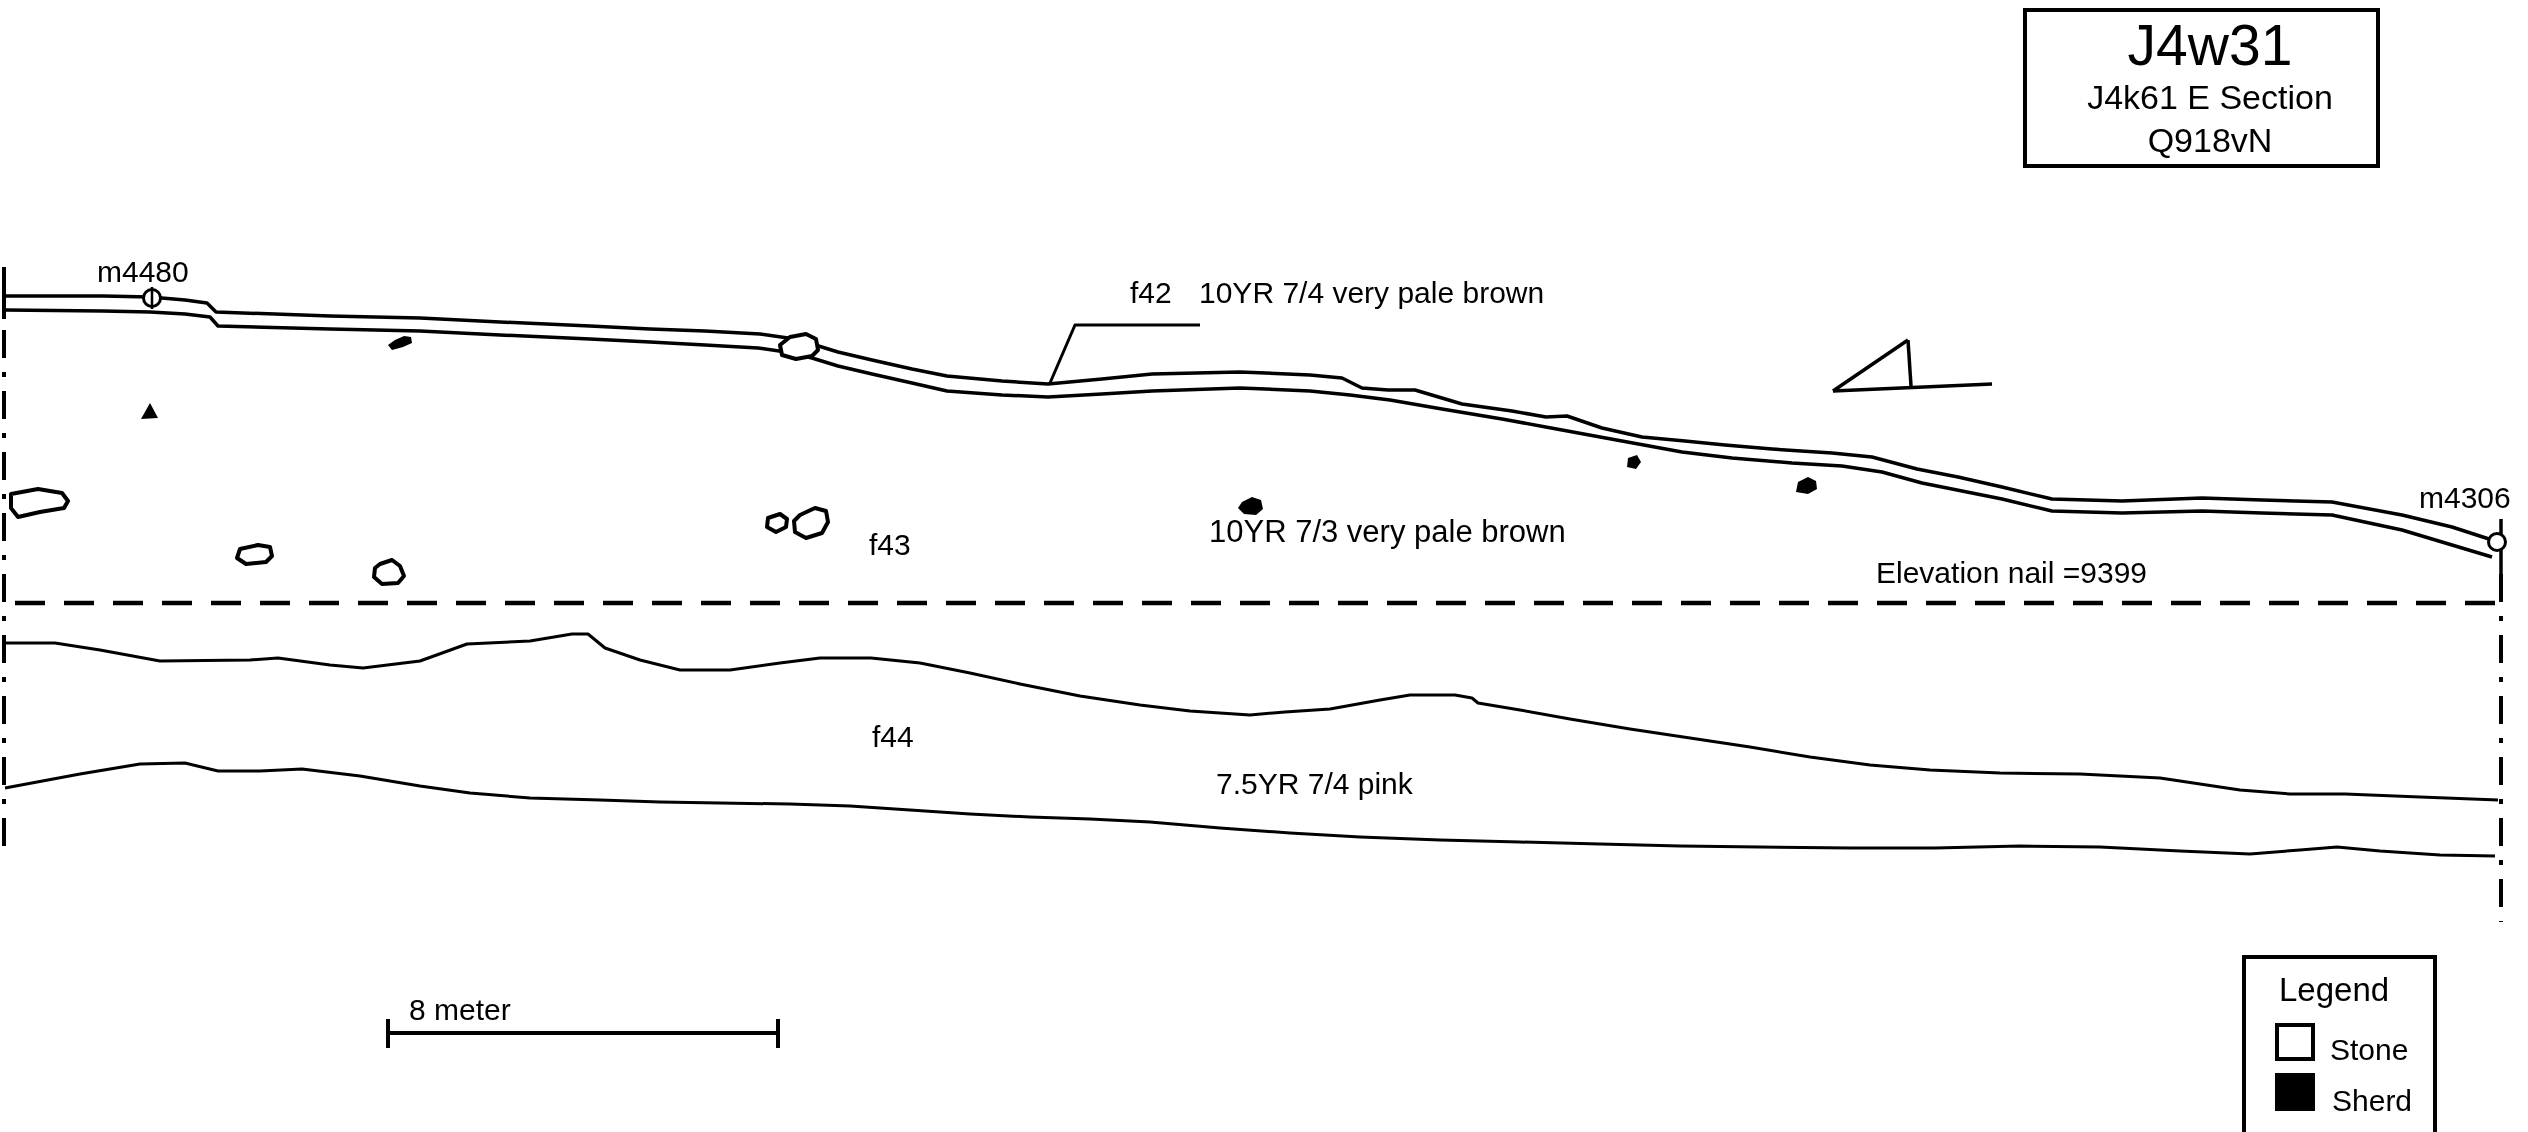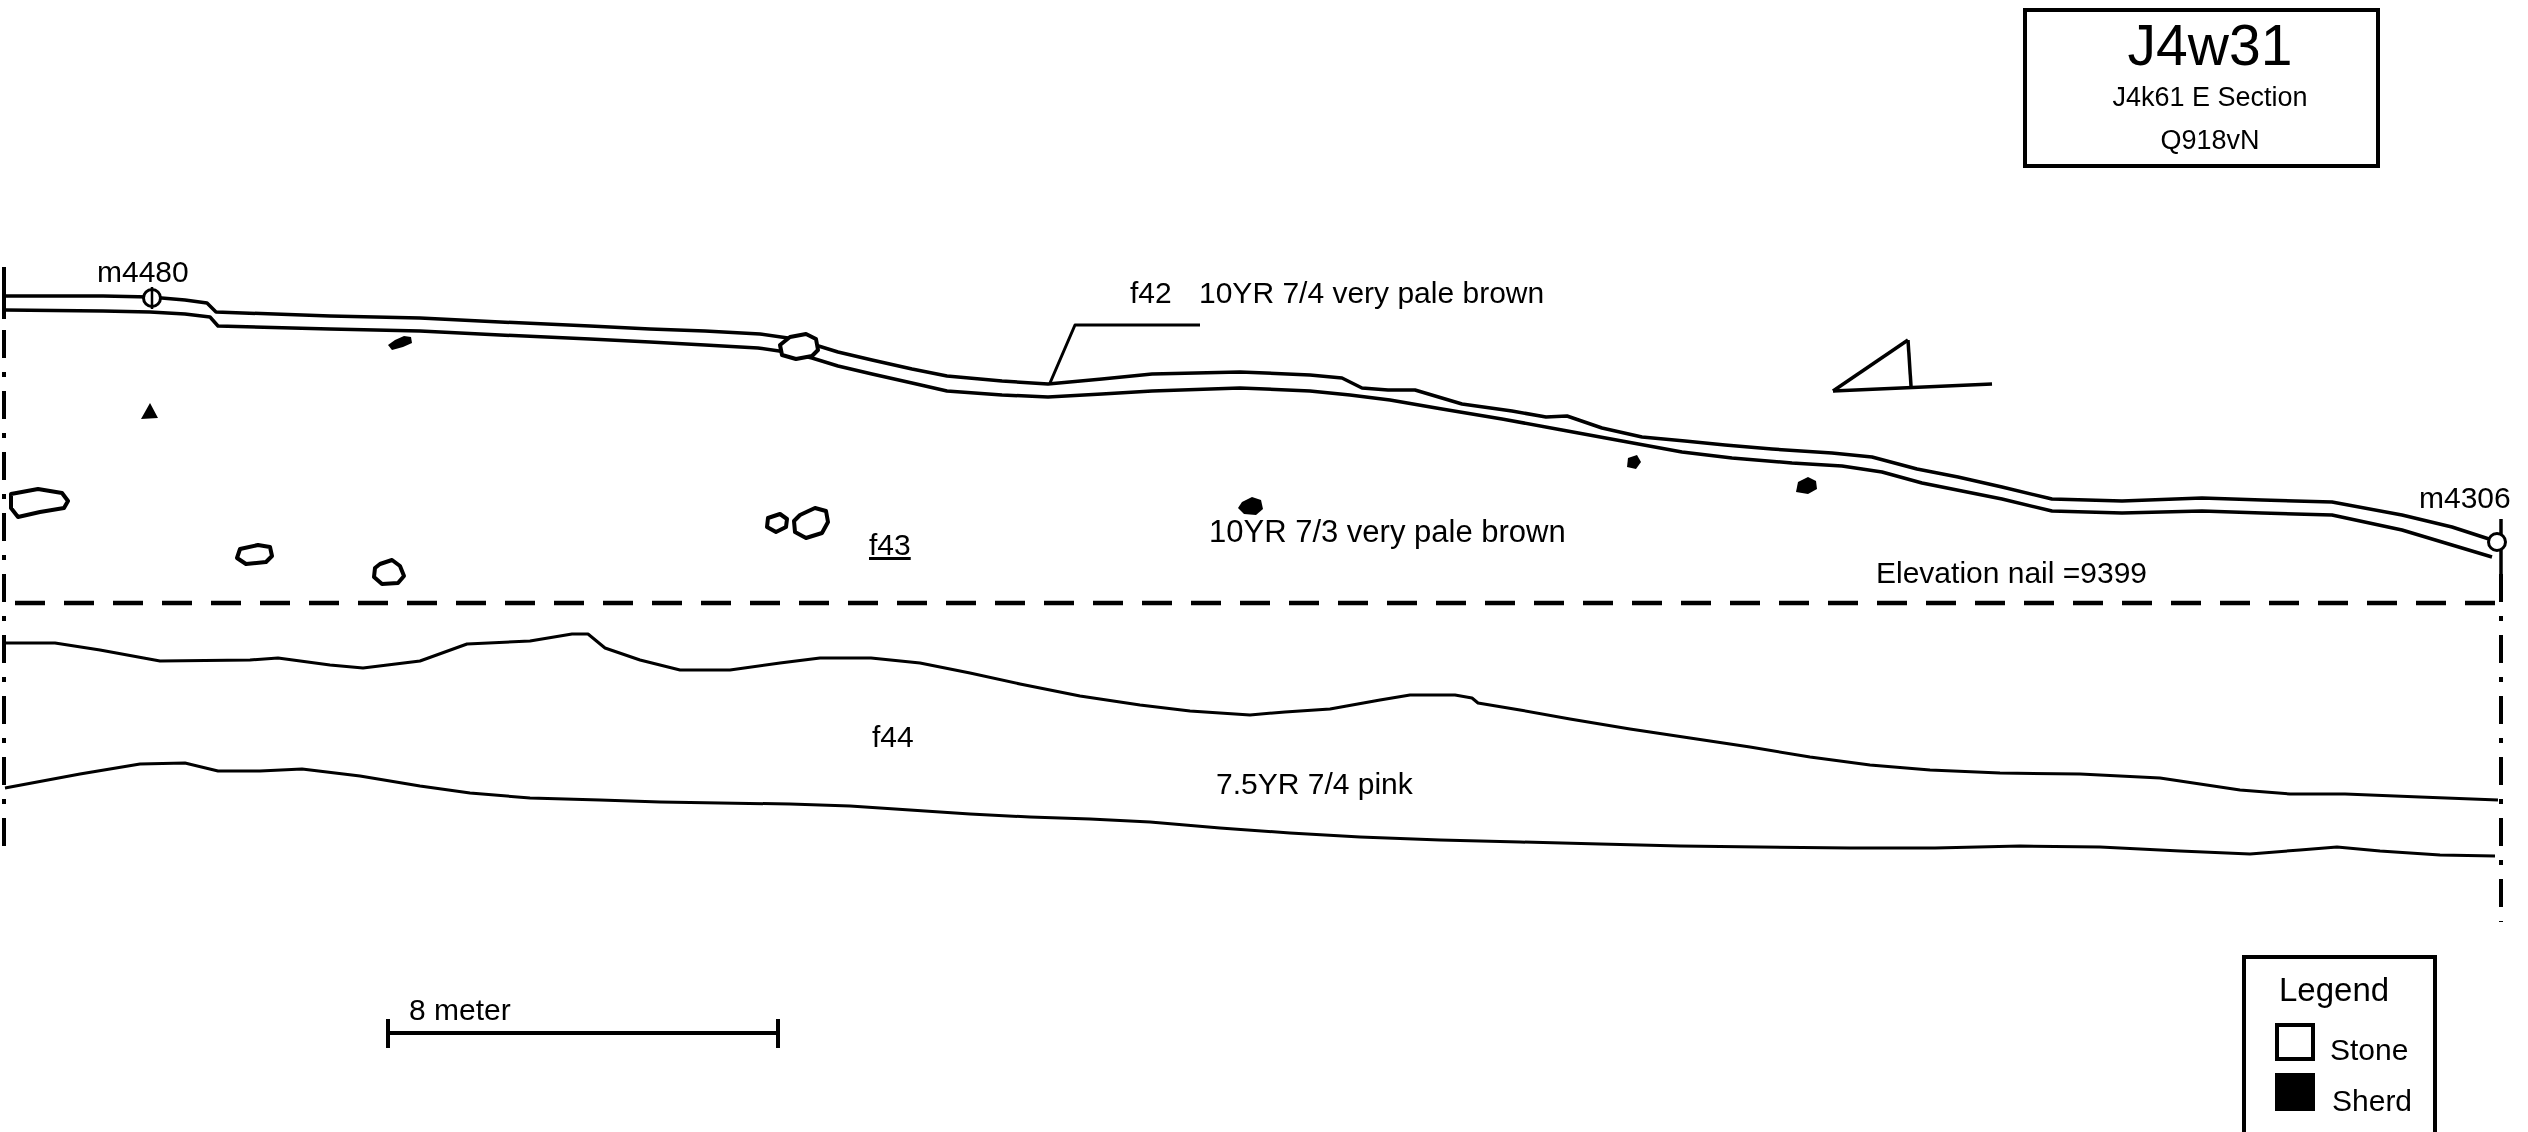--- a/index.html
+++ b/index.html
@@ -10,21 +10,21 @@
   .stage svg { position:absolute; left:0; top:0; }
   .lbl { position:absolute; white-space:nowrap; font-size:30px; line-height:1.1; }
   .lbl.small31 { font-size:31px; }
 
   .titlebox {
     position:absolute; left:2023px; top:8px; width:357px; height:160px;
     border:4px solid #000; box-sizing:border-box; text-align:center;
     display:flex; flex-direction:column; justify-content:center;padding-left:17px;
   }
   .titlebox .t1 { font-size:57px; line-height:62px; }
-  .titlebox .t2, .titlebox .t3 { font-size:27px; line-height:43px; }
+  .titlebox .t2, .titlebox .t3 { font-size:34px; line-height:43px; }
 
   .legendbox {
     position:absolute; left:2242px; top:955px; width:195px; height:222px;
     border:4px solid #000; box-sizing:border-box;
   }
   .legend-title { position:absolute; left:33px; top:12px; font-size:33px; }
   .swatch { position:absolute; width:40px; height:38px; box-sizing:border-box; }
   .swatch.stone { left:29px; top:64px; border:4px solid #000; background:#fff; }
   .swatch.sherd { left:29px; top:114px; background:#000; }
   .swatch-label { position:absolute; font-size:30px; }
@@ -117,21 +117,21 @@
       </g>
     </g>
   </svg>
 
   <div class="lbl" style="left:97px; top:255px;">m4480</div>
   <div class="lbl" style="left:2419px; top:481px;">m4306</div>
 
   <div class="lbl" style="left:1130px; top:276px;">f42</div>
   <div class="lbl" style="left:1199px; top:276px;">10YR 7/4 very pale brown</div>
 
-  <div class="lbl" style="left:869px; top:528px;text-decoration:underline;">f43</div>
+  <div class="lbl" style="left:869px; top:528px;">f43</div>
   <div class="lbl small31" style="left:1209px; top:515px;">10YR 7/3 very pale brown</div>
 
   <div class="lbl" style="left:872px; top:720px;">f44</div>
   <div class="lbl" style="left:1216px; top:767px;">7.5YR 7/4 pink</div>
 
   <div class="lbl" style="left:1876px; top:556px;">Elevation nail =9399</div>
 
   <div class="lbl" style="left:409px; top:993px;">8 meter</div>
 
   <div class="titlebox">

